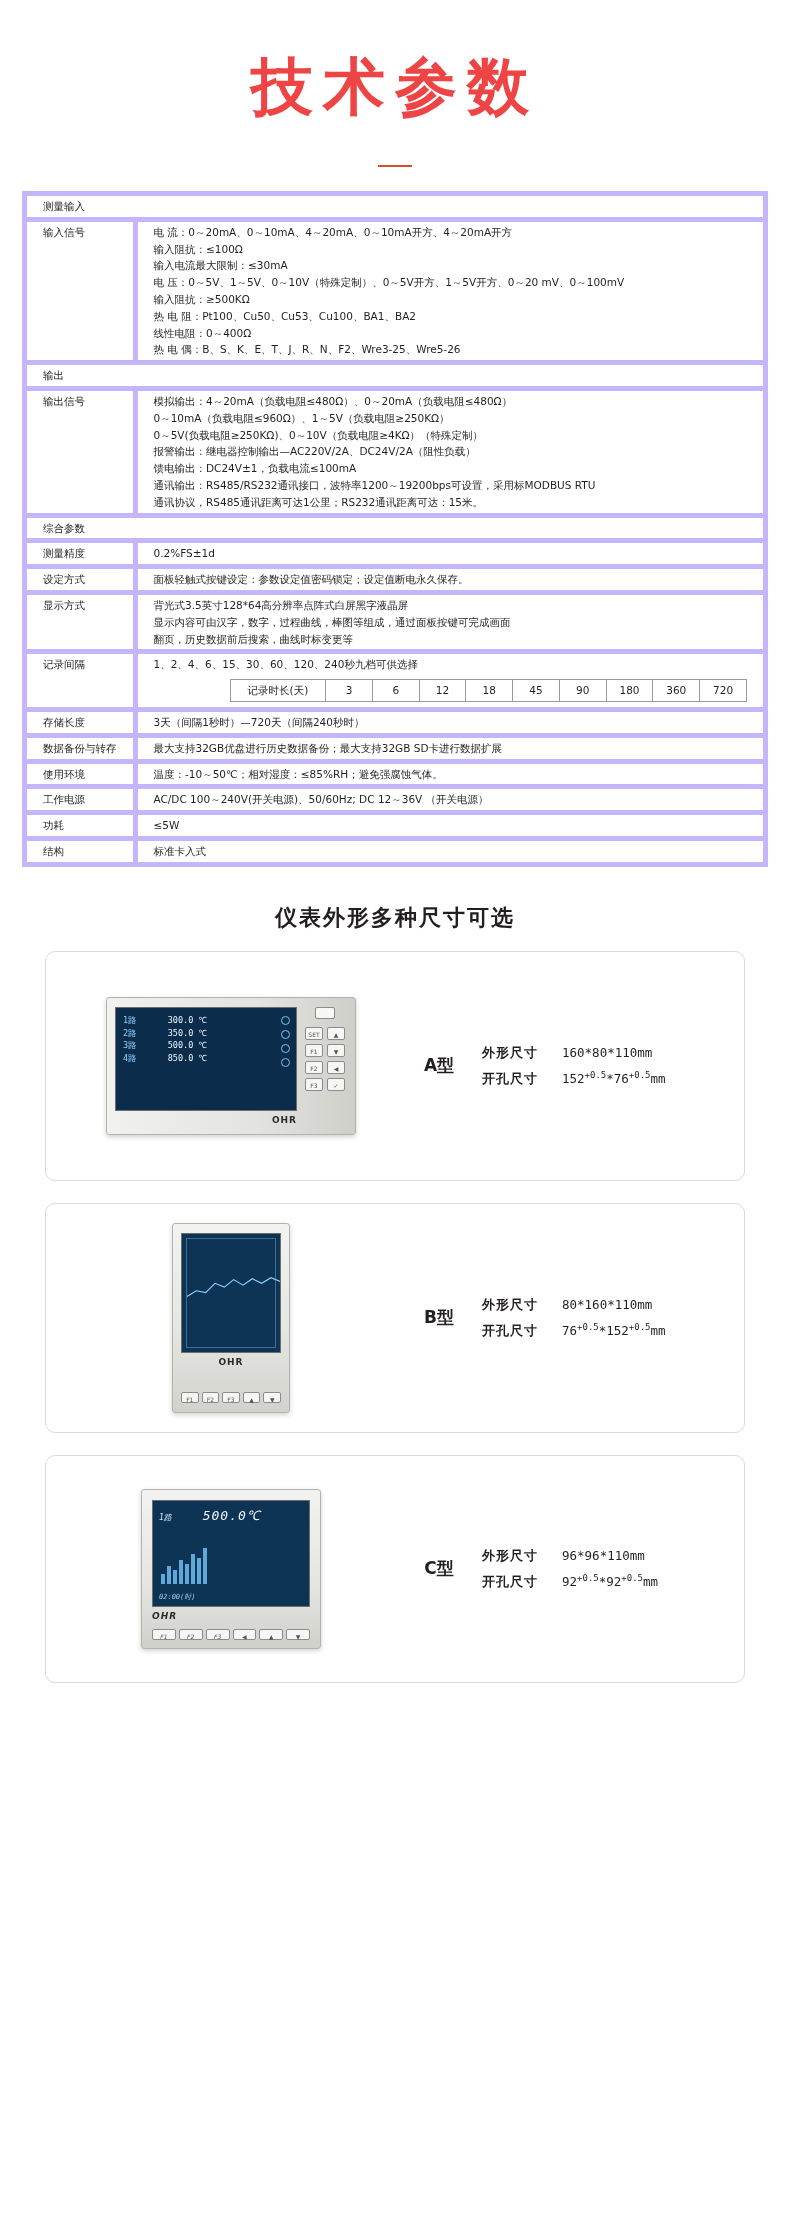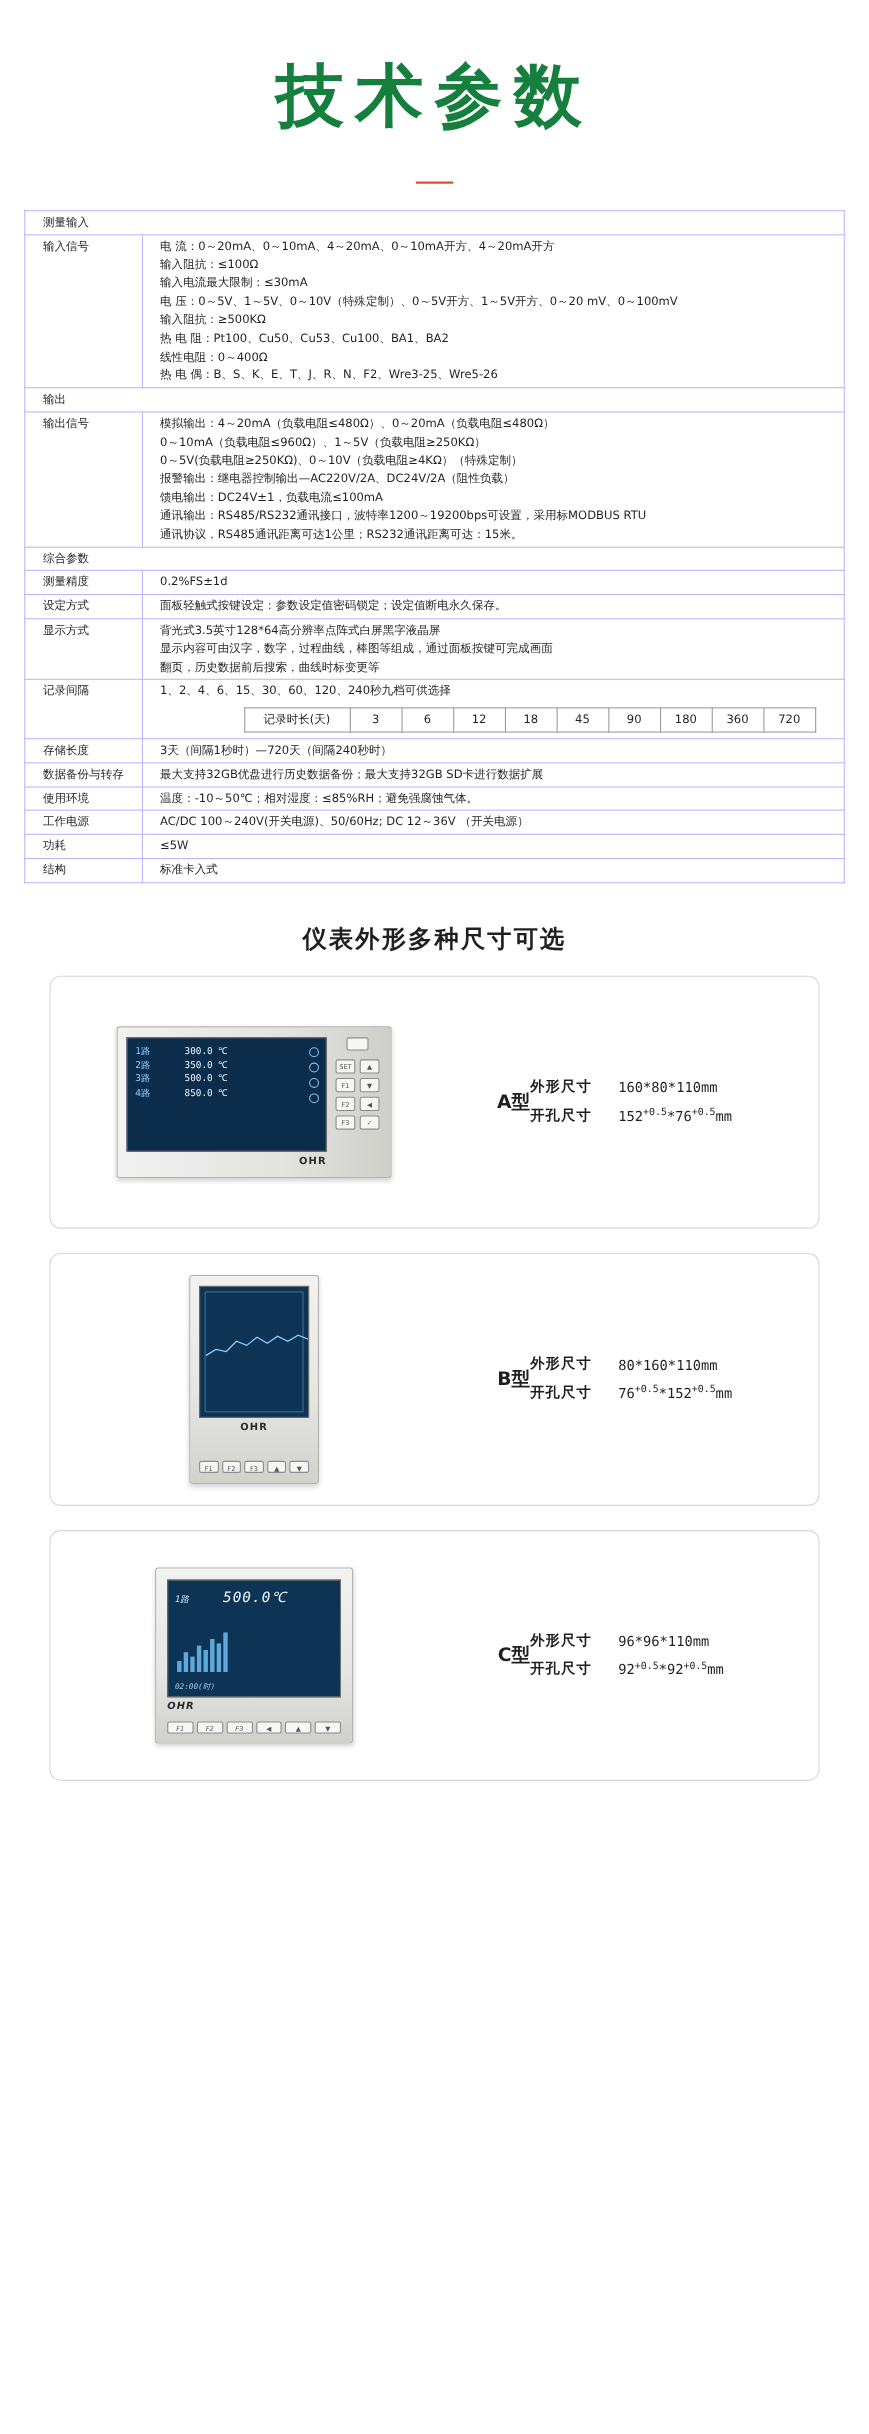--- a/index.html
+++ b/index.html
@@ -11,38 +11,38 @@
     color: #231f20;
   }
   .page { width: 790px; position: relative; }
 
   
   .title-block { text-align:center; padding-top: 54px; }
   .main-title {
     font-size: 62px;
     font-weight: 700;
     letter-spacing: 10px;
-    color: #15803d;
+    color: #ef4444;
     line-height: 1.05;
   }
   .title-rule {
     width: 34px; height: 2px; background: #d94f2b;
     margin: 46px auto 0 auto;
   }
 
   
   .spec-wrap { padding: 24px 22px 0 22px; }
   table.spec {
     width: 746px;
     border-collapse: collapse;
     font-size: 10.5px;
     line-height: 1.6;
   }
   table.spec td {
-    border: 1px solid #c4b5fd;
+    border: 5px solid #c4b5fd;
     padding: 2px 16px;
     vertical-align: top;
   }
   td.sec { font-weight: 400; }
   td.lbl { width: 82px; white-space: nowrap; }
   td.val { }
   .sp { display:inline-block; width: 26px; }
 
   
   table.rec {
@@ -88,21 +88,21 @@
     width: 330px;
     display:flex;
     align-items:center;
     justify-content:center;
     height: 100%;
   }
   .model-label {
     width: 86px;
     font-size: 17px;
     font-weight: 700;
-    text-align: right;
+    text-align: center;
     color:#231f20;
   }
   .dims { font-size: 13px; line-height: 2.0; }
   .dims .row { display:flex; }
   .dims .dl { font-weight: 700; width: 80px; letter-spacing:1px;}
   .dims .dv { font-family: "DejaVu Sans Mono", monospace; font-size: 12.5px; }
   .dims .sup { font-size: 9px; vertical-align: super; }
 
   
   .devA {

